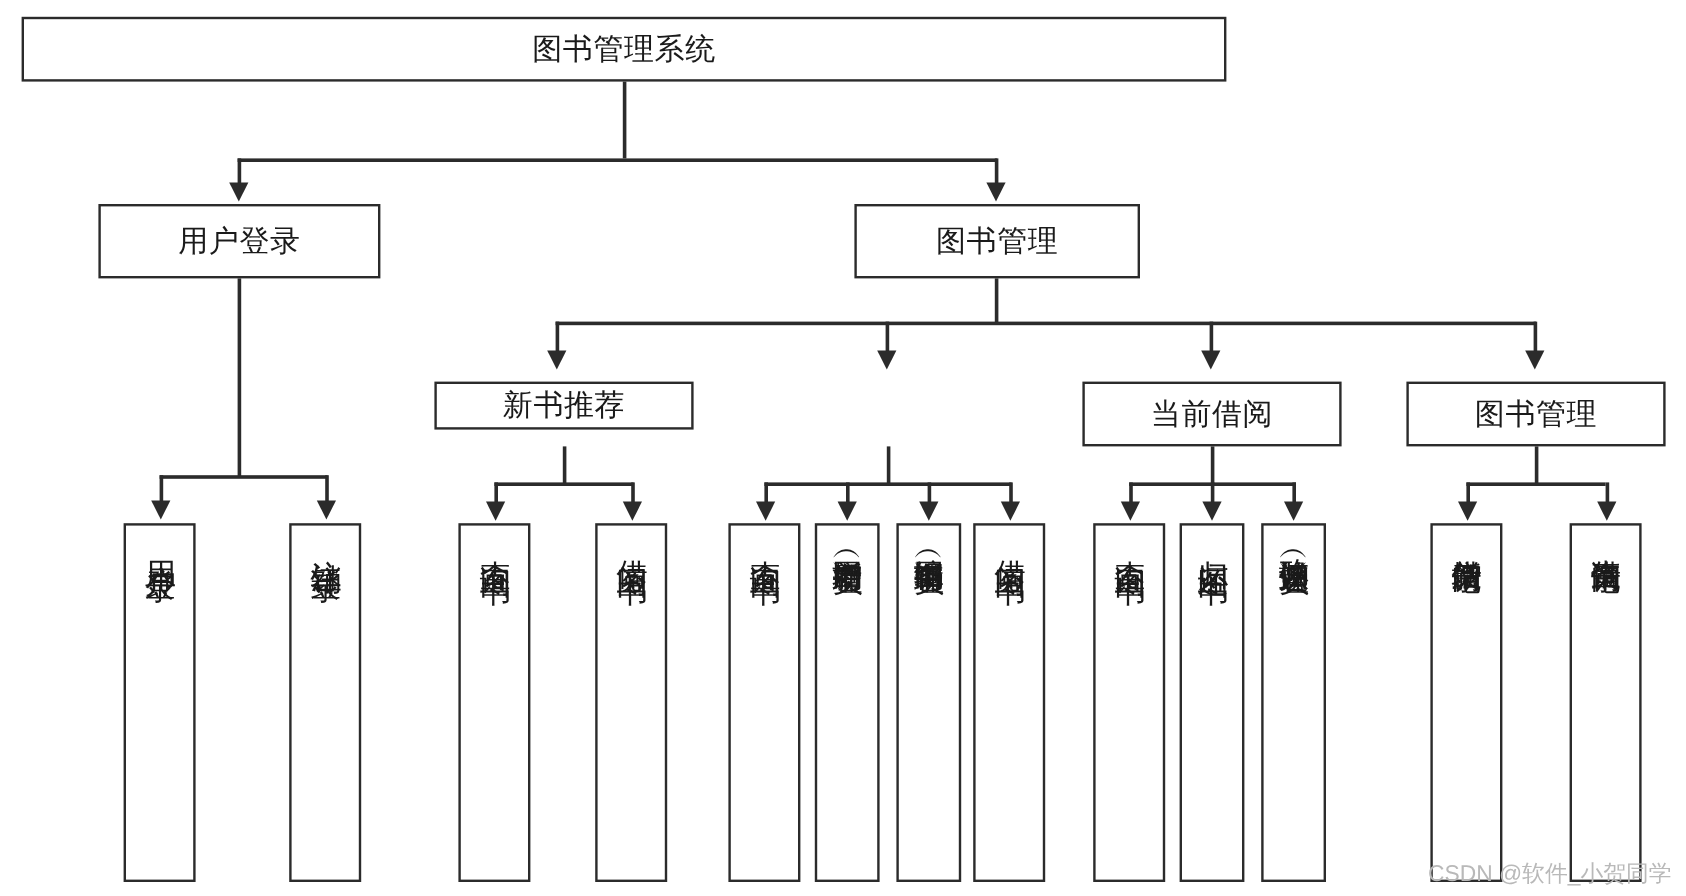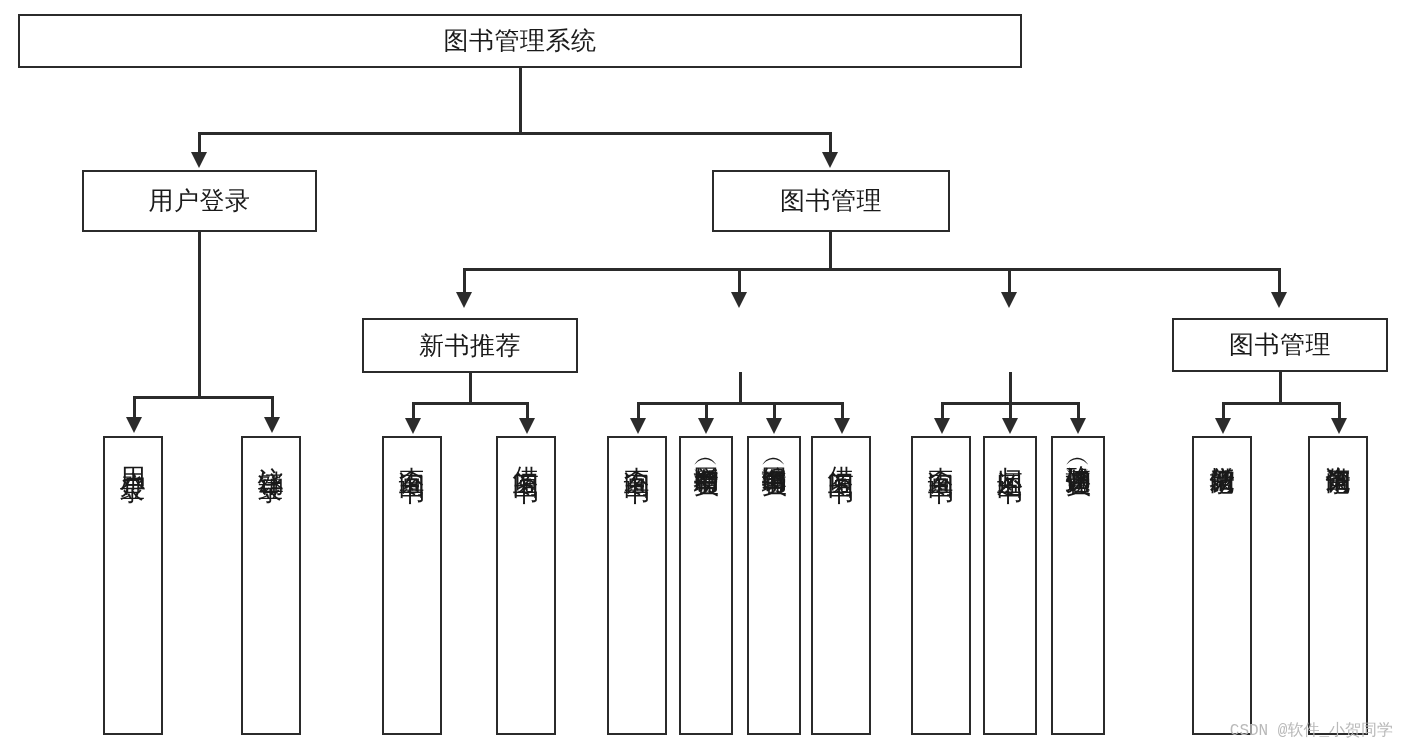--- a/index.html
+++ b/index.html
@@ -70,23 +70,23 @@
     height: 0;
     border-left: 8px solid transparent;
     border-right: 8px solid transparent;
     border-top: 16px solid #2b2b2b;
   }
   
   #watermark {
     position: absolute;
     right: 12px;
     bottom: 6px;
-    font-size: 16px;
+    font-size: 19px;
     color: #b9b9b9;
-    font-family: Liberation Mono, monospace;
+    font-family: Liberation Sans, sans-serif;
     white-space: nowrap;
     pointer-events: none;
   }
 </style>
 </head>
 <body>
 
 <div id="canvas">
 
   <div class="node h root" style="left:18px; top:14px; width:1004px; height:54px;">
@@ -119,22 +119,25 @@
   <div class="conn hline" style="left:463px; top:268px; width:817px;"></div>
   <div class="conn vline" style="left:463px; top:268px; height:26px;"></div>
   <div class="arrow" style="left:456px; top:292px;"></div>
   <div class="conn vline" style="left:738px; top:268px; height:26px;"></div>
   <div class="arrow" style="left:731px; top:292px;"></div>
   <div class="conn vline" style="left:1008px; top:268px; height:26px;"></div>
   <div class="arrow" style="left:1001px; top:292px;"></div>
   <div class="conn vline" style="left:1278px; top:268px; height:26px;"></div>
   <div class="arrow" style="left:1271px; top:292px;"></div>
 
-  <div class="node h" style="left:362px; top:318px; width:216px; height:55px;justify-content:center;">
+  <div class="node h" style="left:362px; top:318px; width:216px; height:40px;justify-content:center;">
     <span class="lbl">新书推荐</span>
+  </div>
+  <div class="node h" style="left:902px; top:318px; width:216px; height:54px;">
+    <span class="lbl">当前借阅</span>
   </div>
   <div class="node h" style="left:1172px; top:318px; width:216px; height:54px;">
     <span class="lbl">图书管理</span>
   </div>
 
   <div class="conn vline" style="left:469px; top:372px; height:32px;"></div>
   <div class="conn hline" style="left:412px; top:402px; width:116px;"></div>
   <div class="conn vline" style="left:412px; top:402px; height:18px;"></div>
   <div class="arrow" style="left:405px; top:418px;"></div>
   <div class="conn vline" style="left:526px; top:402px; height:18px;"></div>

